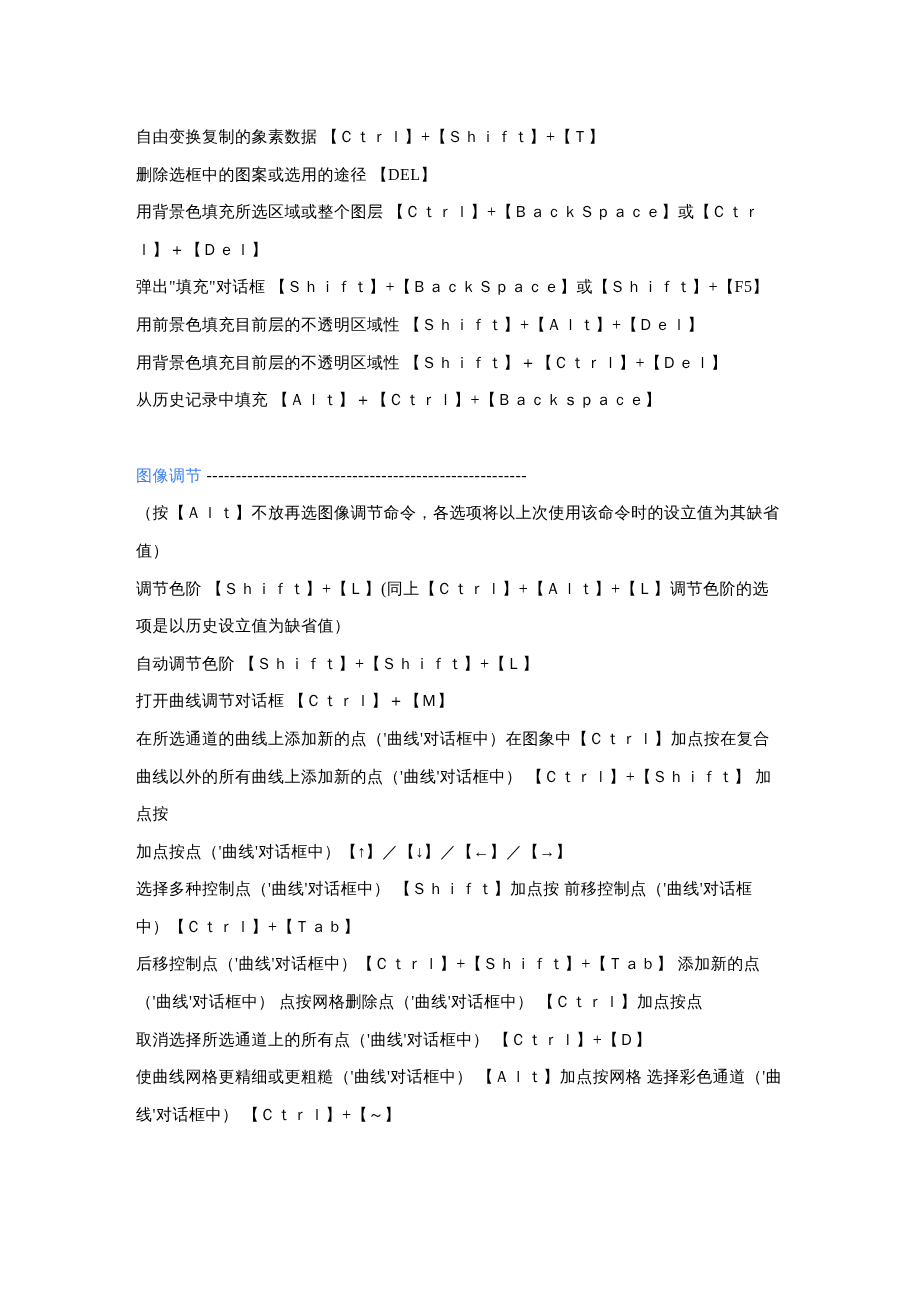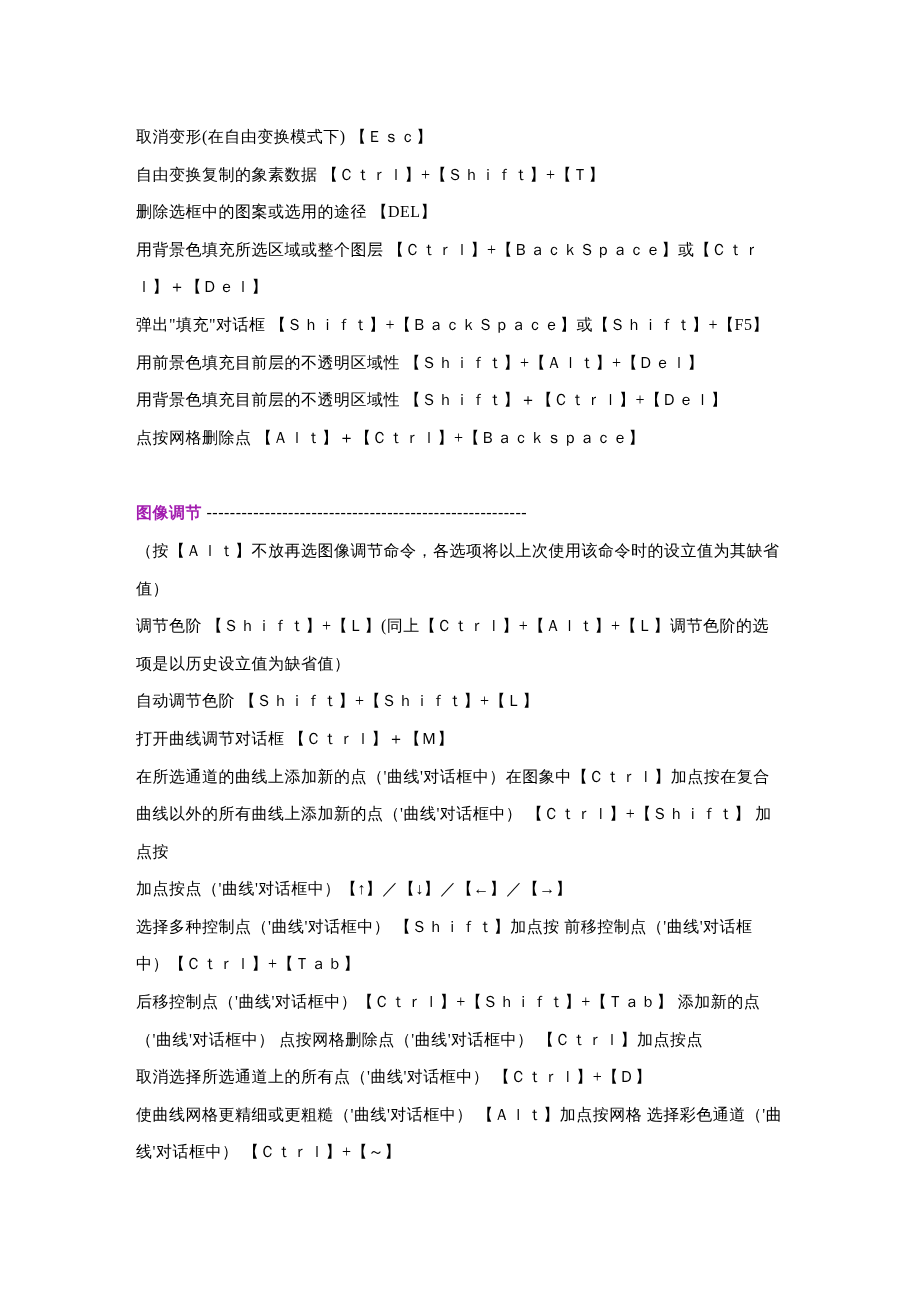--- a/index.html
+++ b/index.html
@@ -17,41 +17,39 @@
   }
   .line {
     line-height: 2.35;
     letter-spacing: 0.5px;
     word-break: break-all;
   }
   .spacer {
     height: 38px;
   }
   .heading {
-    color: #a21caf;
-    font-weight: bold;
+    color: #3b82f6;
   }
   .dashes {
     color: #000000;
   }
 </style>
 </head>
 <body>
 
 <div class="page">
 
   <div>
-    <div class="line">取消变形(在自由变换模式下) 【Ｅｓｃ】</div>
     <div class="line">自由变换复制的象素数据 【Ｃｔｒｌ】+【Ｓｈｉｆｔ】+【Ｔ】</div>
     <div class="line">删除选框中的图案或选用的途径 【DEL】</div>
     <div class="line">用背景色填充所选区域或整个图层 【Ｃｔｒｌ】+【ＢａｃｋＳｐａｃｅ】或【Ｃｔｒｌ】＋【Ｄｅｌ】</div>
     <div class="line">弹出"填充"对话框 【Ｓｈｉｆｔ】+【ＢａｃｋＳｐａｃｅ】或【Ｓｈｉｆｔ】+【F5】</div>
     <div class="line">用前景色填充目前层的不透明区域性  【Ｓｈｉｆｔ】+【Ａｌｔ】+【Ｄｅｌ】</div>
     <div class="line">用背景色填充目前层的不透明区域性 【Ｓｈｉｆｔ】＋【Ｃｔｒｌ】+【Ｄｅｌ】</div>
-    <div class="line">点按网格删除点 【Ａｌｔ】＋【Ｃｔｒｌ】+【Ｂａｃｋｓｐａｃｅ】</div>
+    <div class="line">从历史记录中填充 【Ａｌｔ】＋【Ｃｔｒｌ】+【Ｂａｃｋｓｐａｃｅ】</div>
   </div>
 
   <div class="spacer"></div>
 
   <div>
     <div class="line">
       <span class="heading">图像调节  </span><span class="dashes">-------------------------------------------------------</span>
     </div>
     <div class="line">（按【Ａｌｔ】不放再选图像调节命令，各选项将以上次使用该命令时的设立值为其缺省值）</div>
     <div class="line">调节色阶 【Ｓｈｉｆｔ】+【Ｌ】(同上【Ｃｔｒｌ】+【Ａｌｔ】+【Ｌ】调节色阶的选项是以历史设立值为缺省值）</div>

